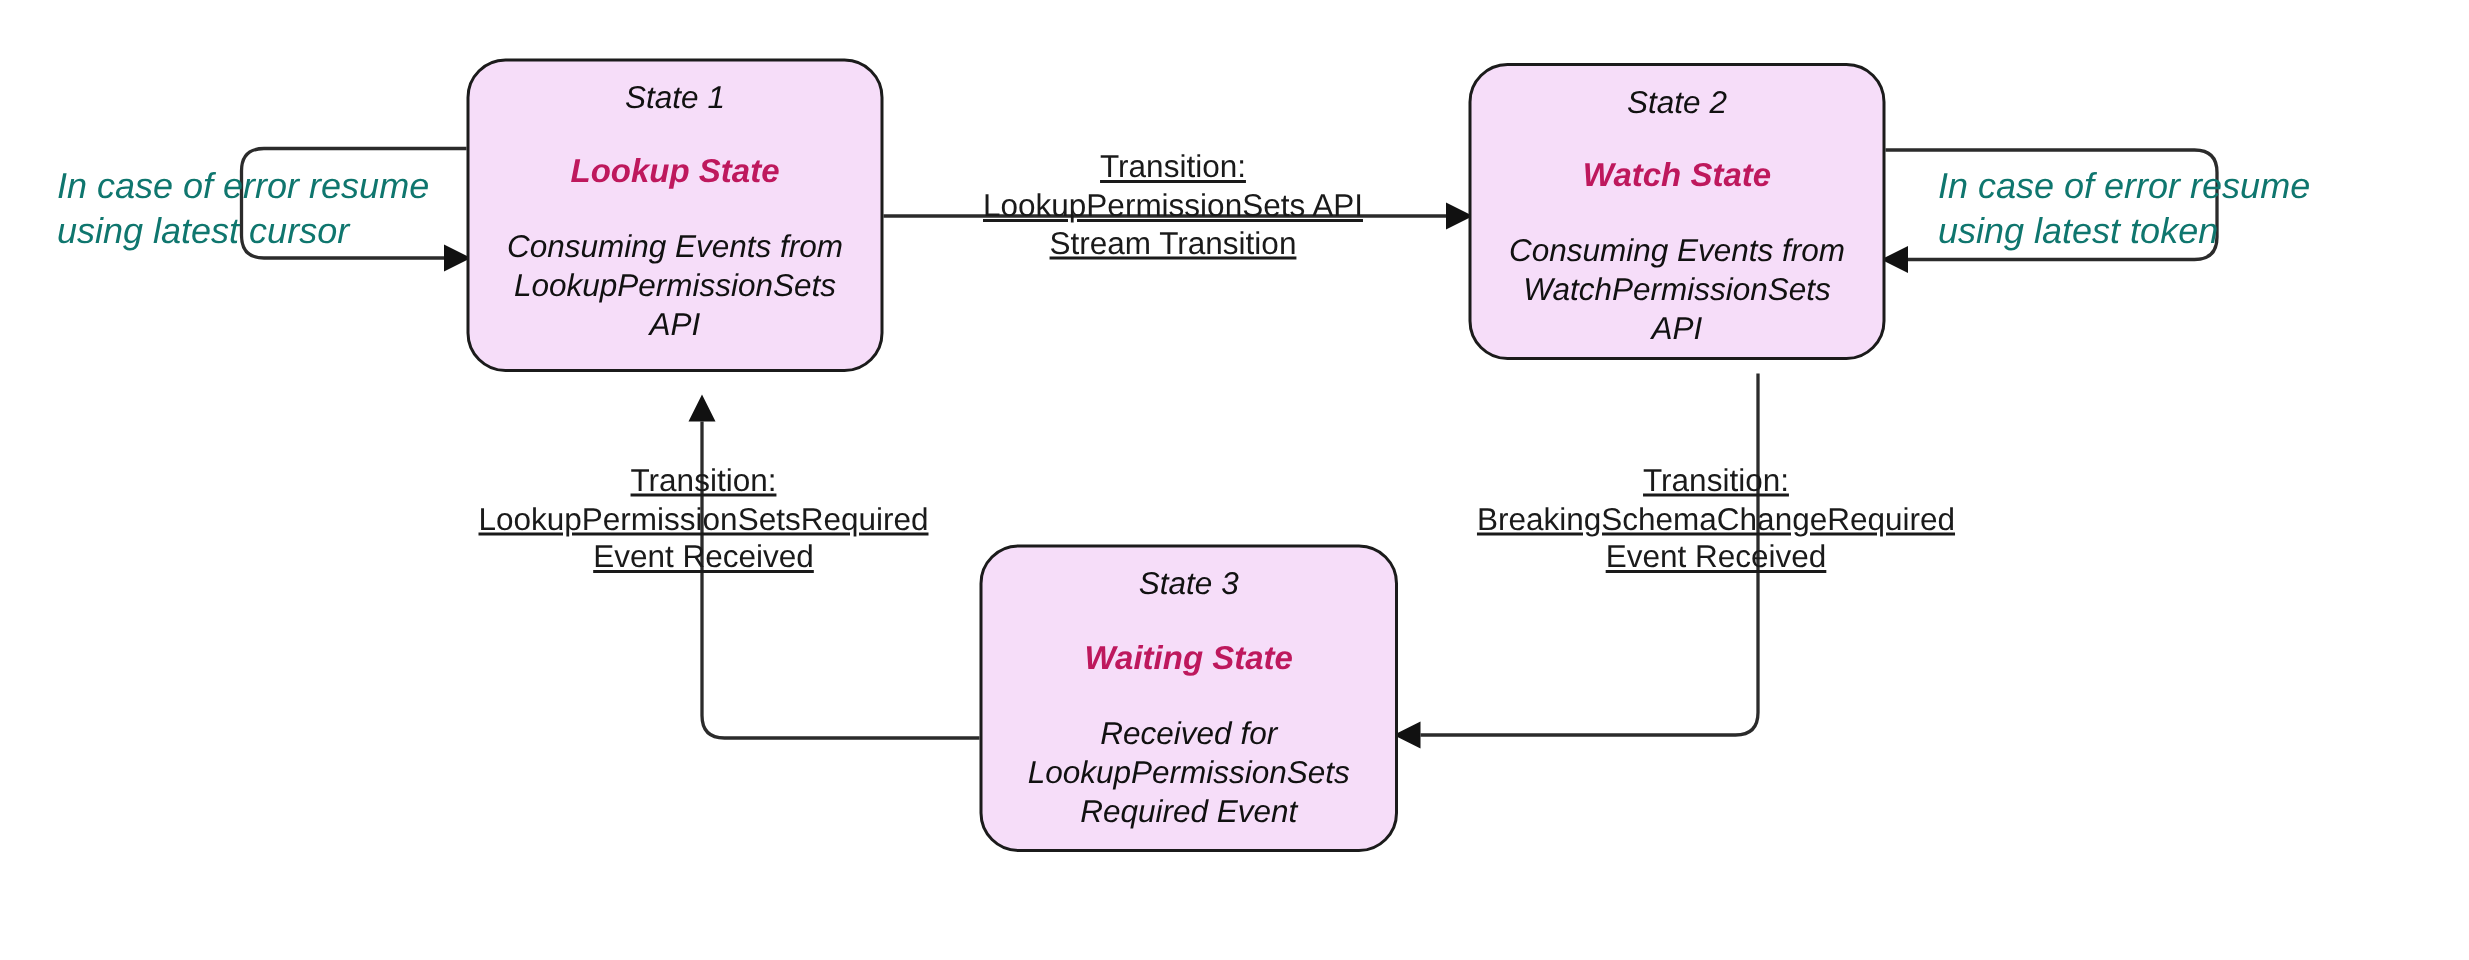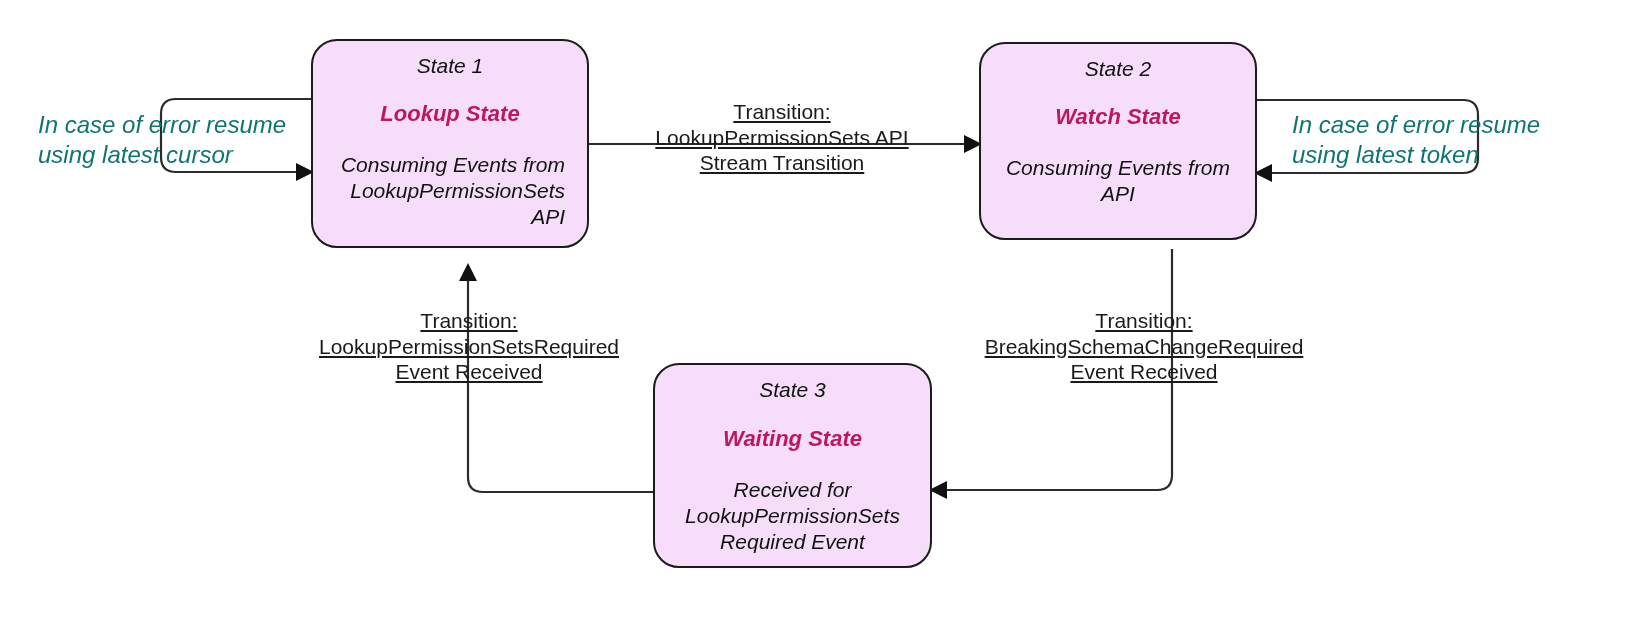--- a/index.html
+++ b/index.html
@@ -75,21 +75,21 @@
     font-style: italic;
     font-size: 21px;
     line-height: 1.22;
     color: #111;
     width: 100%;
     padding: 0 22px;
     box-sizing: border-box;
   }
 
   
-  #state-node-1 { left: 311px; top: 39px; width: 278px; height: 209px; text-align: right; }
+  #state-node-1 { left: 311px; top: 39px; width: 278px; height: 209px; }
   #state-node-1 .state-index { margin-top: 13px; }
   #state-node-1 .state-title { margin-top: 25px; }
   #state-node-1 .state-desc  { margin-top: 26px; }
 
   
   #state-node-2 { left: 979px; top: 42px; width: 278px; height: 198px; }
   #state-node-2 .state-index { margin-top: 13px; }
   #state-node-2 .state-title { margin-top: 25px; }
   #state-node-2 .state-desc  { margin-top: 26px; }
 
@@ -167,20 +167,21 @@
       <div>LookupPermissionSets</div>
       <div>API</div>
     </div>
   </div>
 
   <div class="state-node" id="state-node-2">
     <div class="state-index">State 2</div>
     <div class="state-title">Watch State</div>
     <div class="state-desc">
       <div>Consuming Events from</div>
+      <div>WatchPermissionSets</div>
       <div>API</div>
     </div>
   </div>
 
   <div class="state-node" id="state-node-3">
     <div class="state-index">State 3</div>
     <div class="state-title">Waiting State</div>
     <div class="state-desc">
       <div>Received for</div>
       <div>LookupPermissionSets</div>

